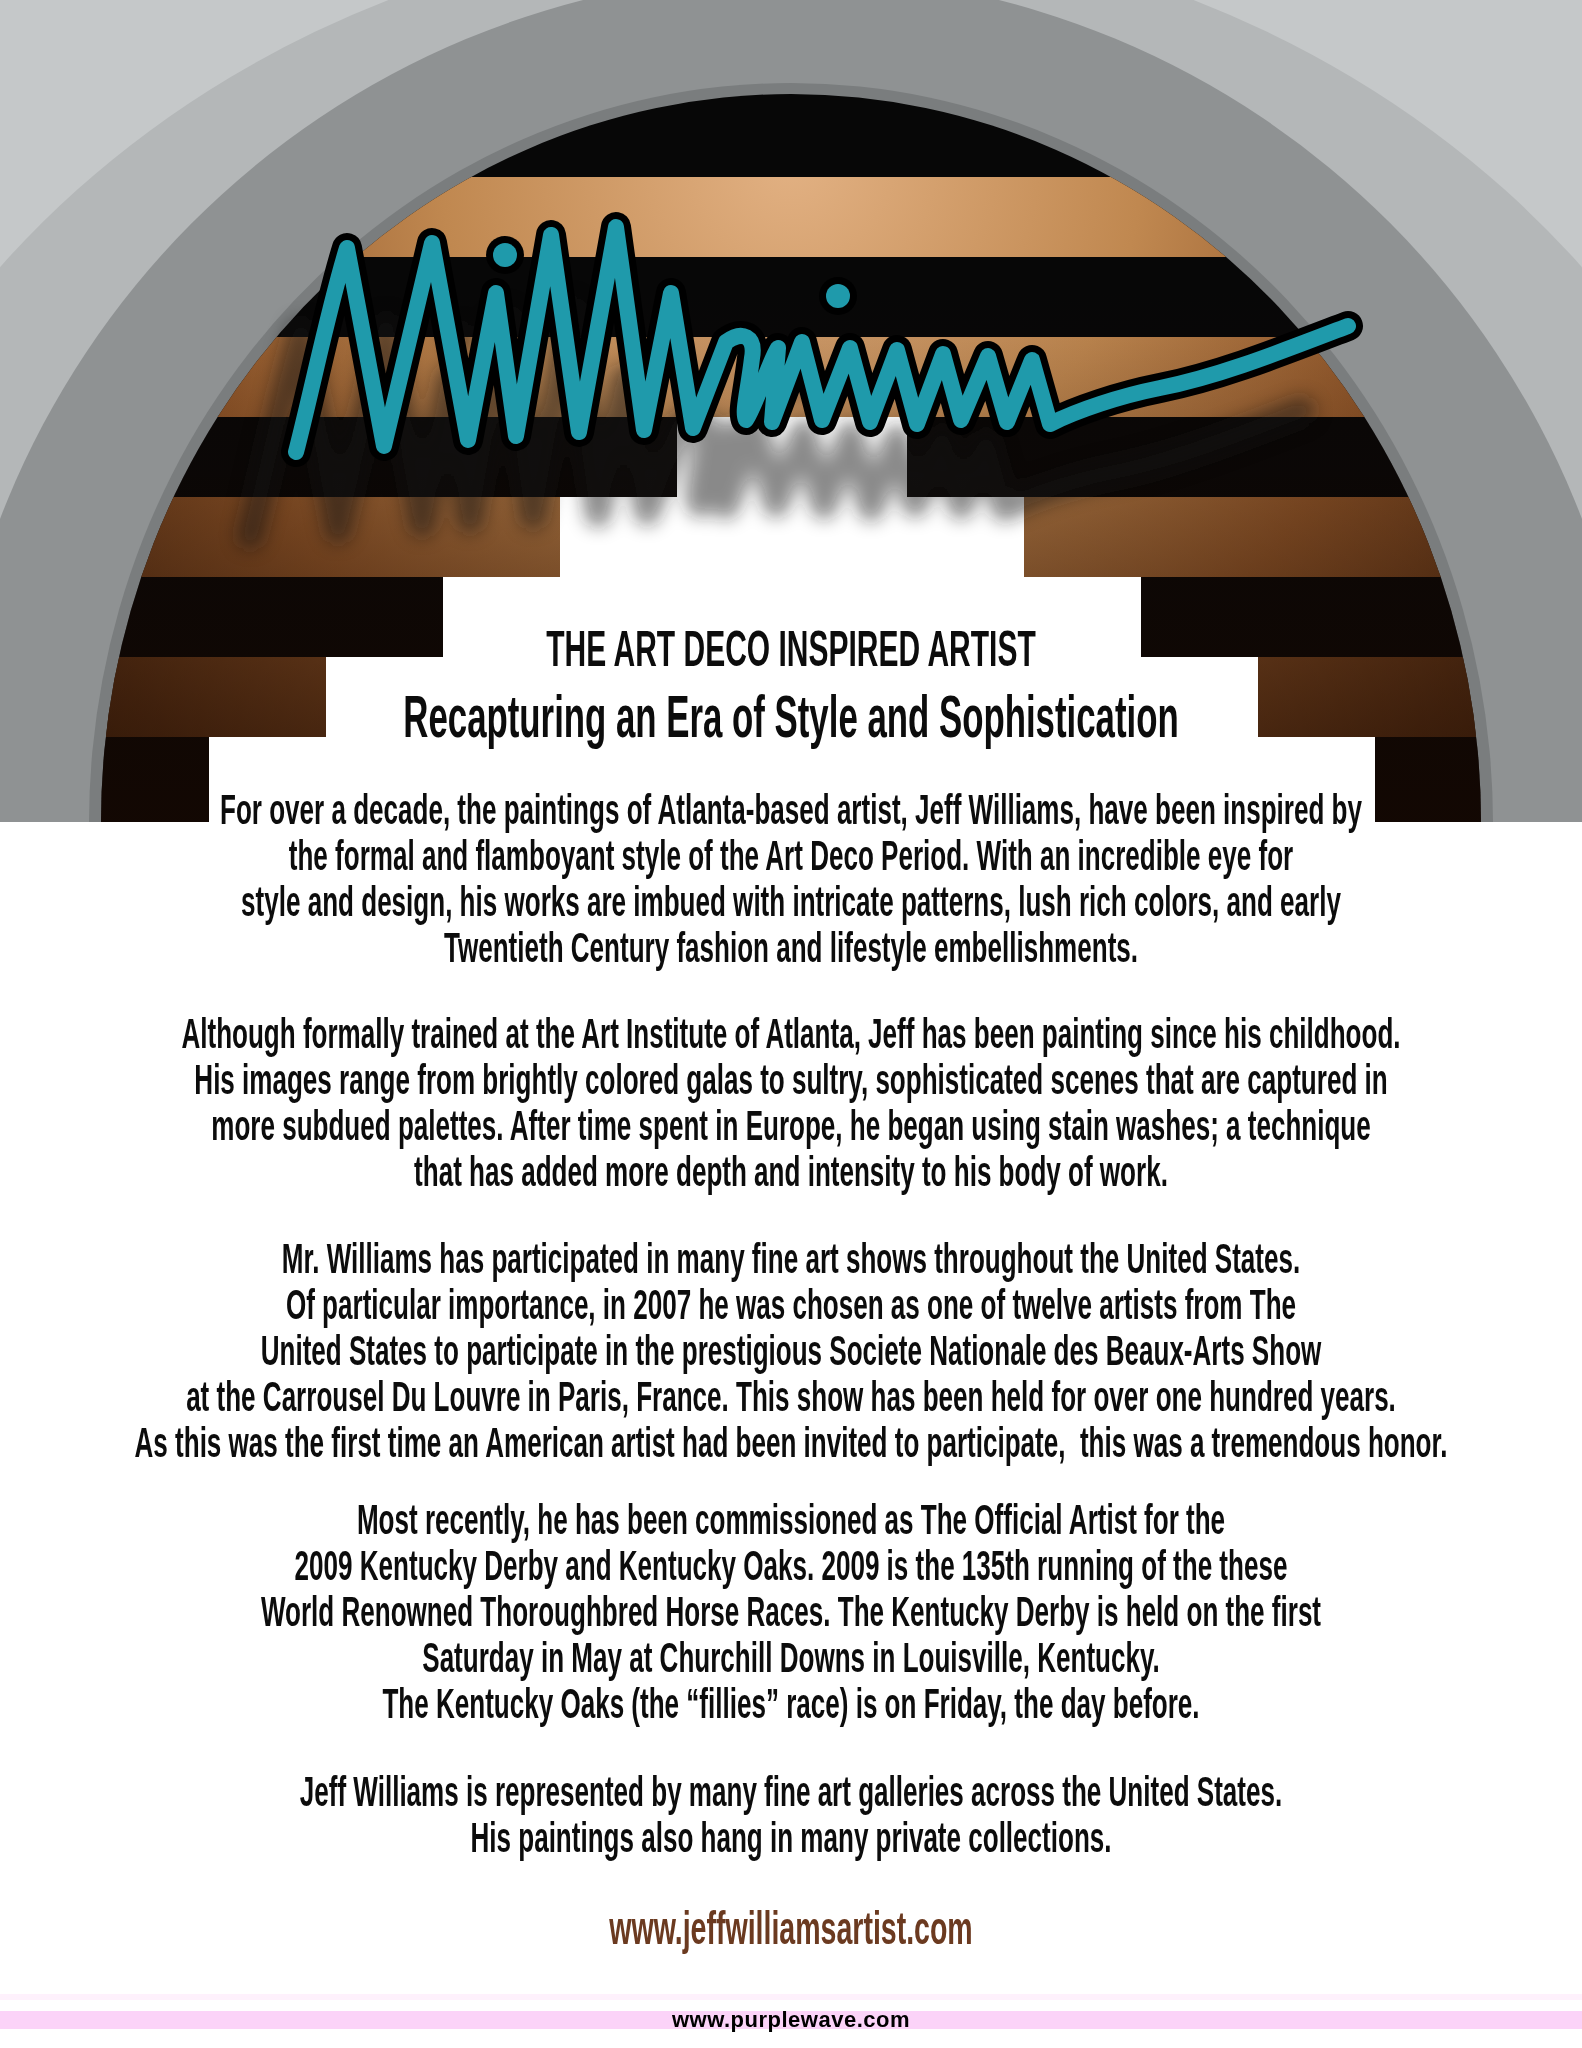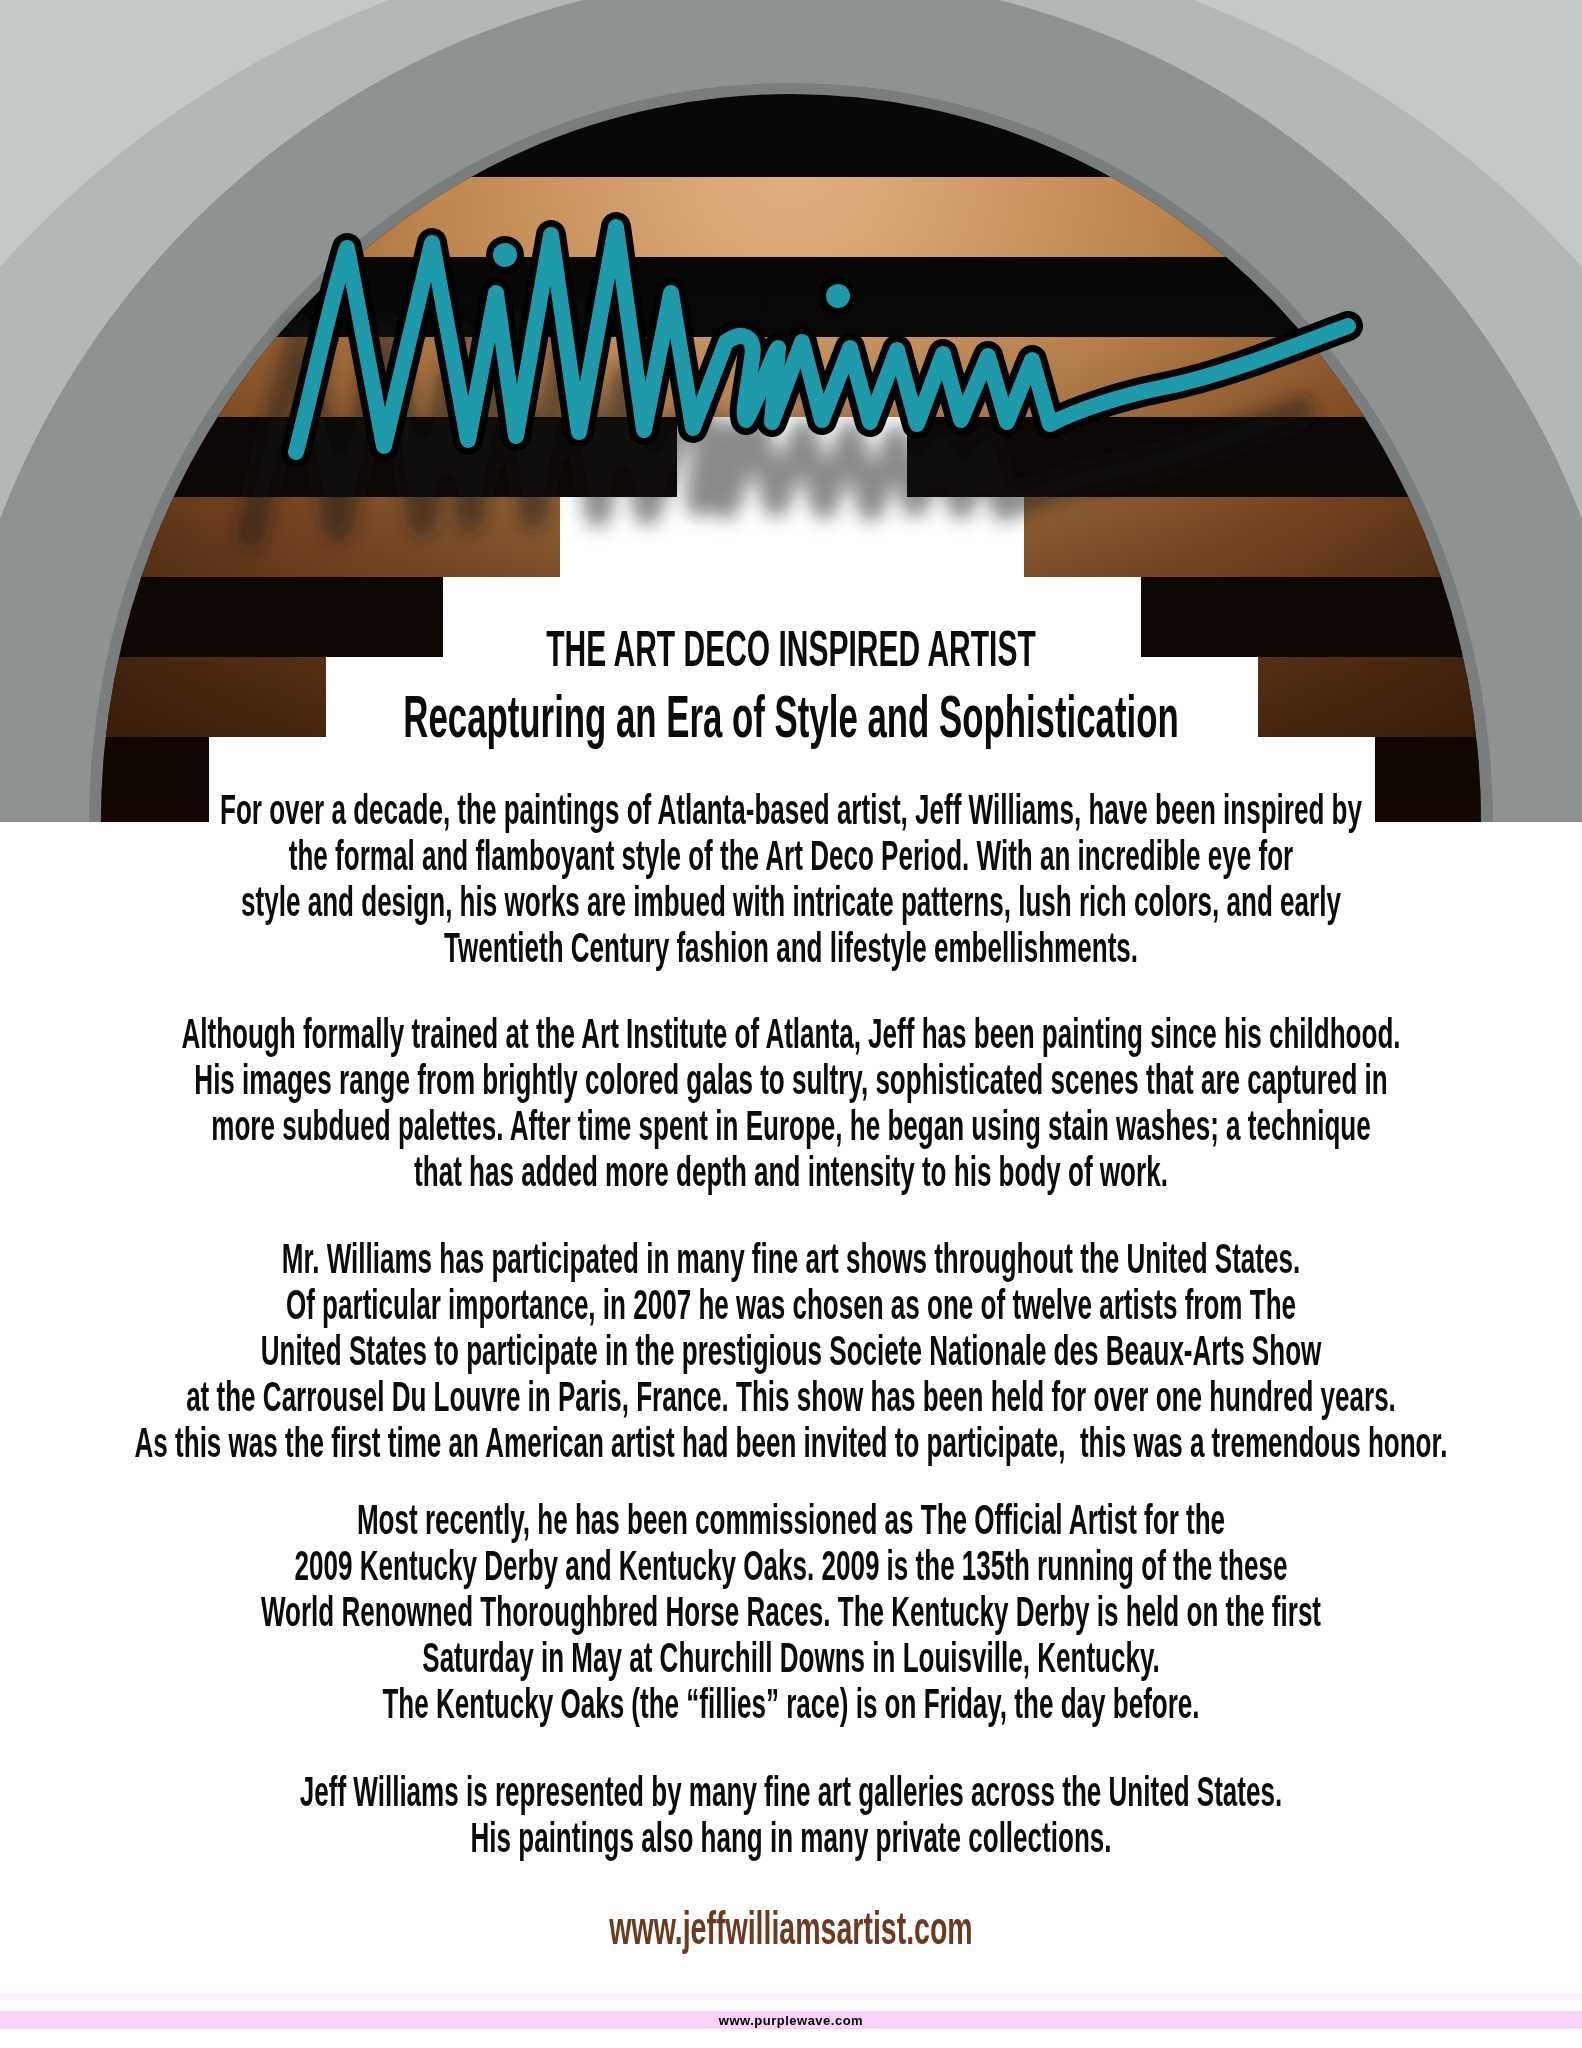--- a/index.html
+++ b/index.html
@@ -9,21 +9,21 @@
   
   .squeeze{position:absolute;width:2600px;left:50%;margin-left:-1300px;text-align:center;
            white-space:pre;color:#0c0c0c;font-weight:bold;}
   .t1{font-size:50px;line-height:56px;transform:scaleX(0.60);letter-spacing:0px;}
   .t2{font-size:60px;line-height:66px;transform:scaleX(0.58);}
   .para{font-size:42px;line-height:46px;transform:scaleX(0.62);}
   .site{font-size:46px;line-height:52px;transform:scaleX(0.62);color:#6b3a20;}
   .footer-line{position:absolute;left:0;width:1582px;height:6px;top:1994px;background:#fde9fb;opacity:.65;}
   .footer-band{position:absolute;left:0;width:1582px;top:2011px;height:18px;background:#fbd3f8;
                display:flex;align-items:center;justify-content:center;}
-  .footer-band span{font-size:13px;font-weight:bold;color:#000;letter-spacing:0.5px;}
+  .footer-band span{font-size:22px;font-weight:bold;color:#000;letter-spacing:0.5px;}
 </style>
 </head>
 <body>
 
 <div id="page">
 
   <svg class="abs" style="top:0;" width="1582" height="822" viewBox="0 0 1582 822" aria-hidden="false">
     <defs>
       <clipPath id="innerArch">
           <ellipse cx="791" cy="822" rx="690" ry="728"></ellipse>

